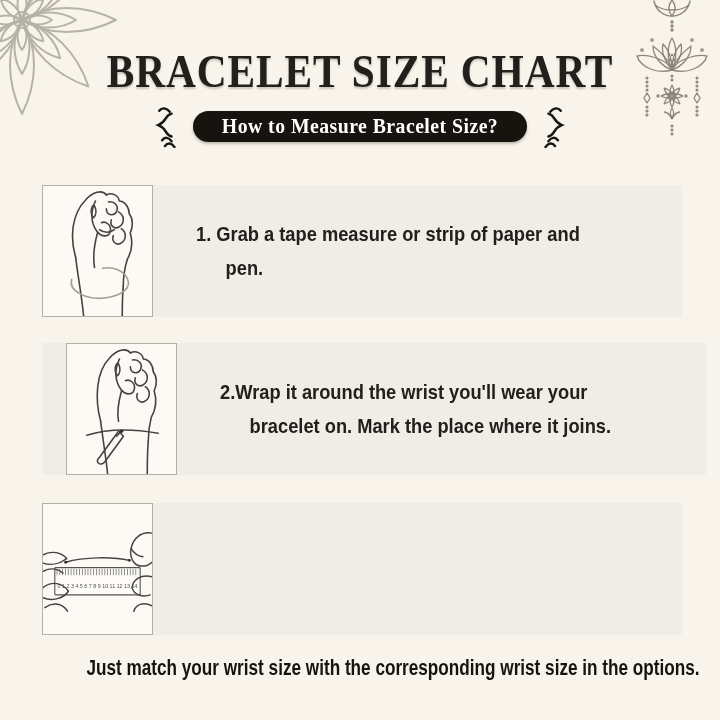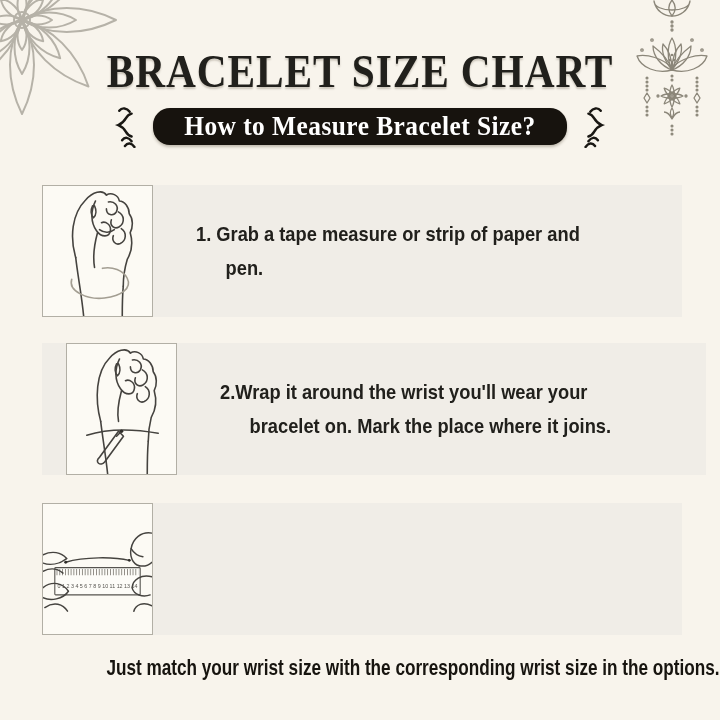--- a/index.html
+++ b/index.html
@@ -16,39 +16,39 @@
          font-family:"Liberation Serif",serif;font-weight:700;font-size:47px;
          letter-spacing:1px;color:#21201c;transform:scaleX(0.88);transform-origin:50% 50%;
          text-shadow:0 2px 2px rgba(70,60,40,0.25);}
 
   
   .badge-row{position:absolute;top:103px;left:0;right:0;height:46px;
              display:flex;align-items:center;justify-content:center;gap:10px;}
   .flourish{width:38px;height:44px;flex:0 0 auto;}
   .flourish.right{transform:scaleX(-1);}
   .badge{background:#17130e;color:#ffffff;border-radius:17px;padding:3px 20px;
-         font-family:"Liberation Serif",serif;font-weight:700;font-size:27px;
+         font-family:"Liberation Serif",serif;font-weight:700;font-size:21px;
          letter-spacing:0.5px;box-shadow:0 2px 3px rgba(60,50,30,0.3);}
   .badge-label{display:inline-block;transform:scaleX(0.94);transform-origin:50% 50%;white-space:nowrap;}
 
   
   .step{position:absolute;left:42px;width:640px;height:132px;background:#f0ede7;
         display:flex;align-items:stretch;}
   .step1{top:185px;} .step2{top:343px;padding-left:24px;} .step3{top:503px;}
   .illus{width:111px;height:132px;box-sizing:border-box;border:1px solid #b2afa5;
          background:#fcfaf4;flex:0 0 auto;}
   .illus svg{width:109px;height:130px;display:block;}
   .txt{flex:1;display:flex;flex-direction:column;justify-content:center;
        padding-left:43px;padding-right:2px;}
   .ln{white-space:nowrap;line-height:34px;font-size:21px;font-weight:700;color:#21201c;
       transform:scaleX(0.87);transform-origin:0 50%;}
   .ln.cont{padding-left:34px;}
 
   
-  .footer{position:absolute;top:655px;left:0;right:16px;text-align:left;margin-left:20px;}
+  .footer{position:absolute;top:655px;left:0;right:16px;text-align:left;}
   .footer span{display:inline-block;font-size:22px;font-weight:700;color:#17140f;
                white-space:nowrap;transform:scaleX(0.78);transform-origin:50% 50%;}
 
   
   .art{stroke:#45433f;stroke-width:1.6;fill:none;stroke-linecap:round;stroke-linejoin:round;}
   .soft{stroke:#a39e92;stroke-width:1.6;fill:none;stroke-linecap:round;}
 </style>
 </head>
 <body>
 

